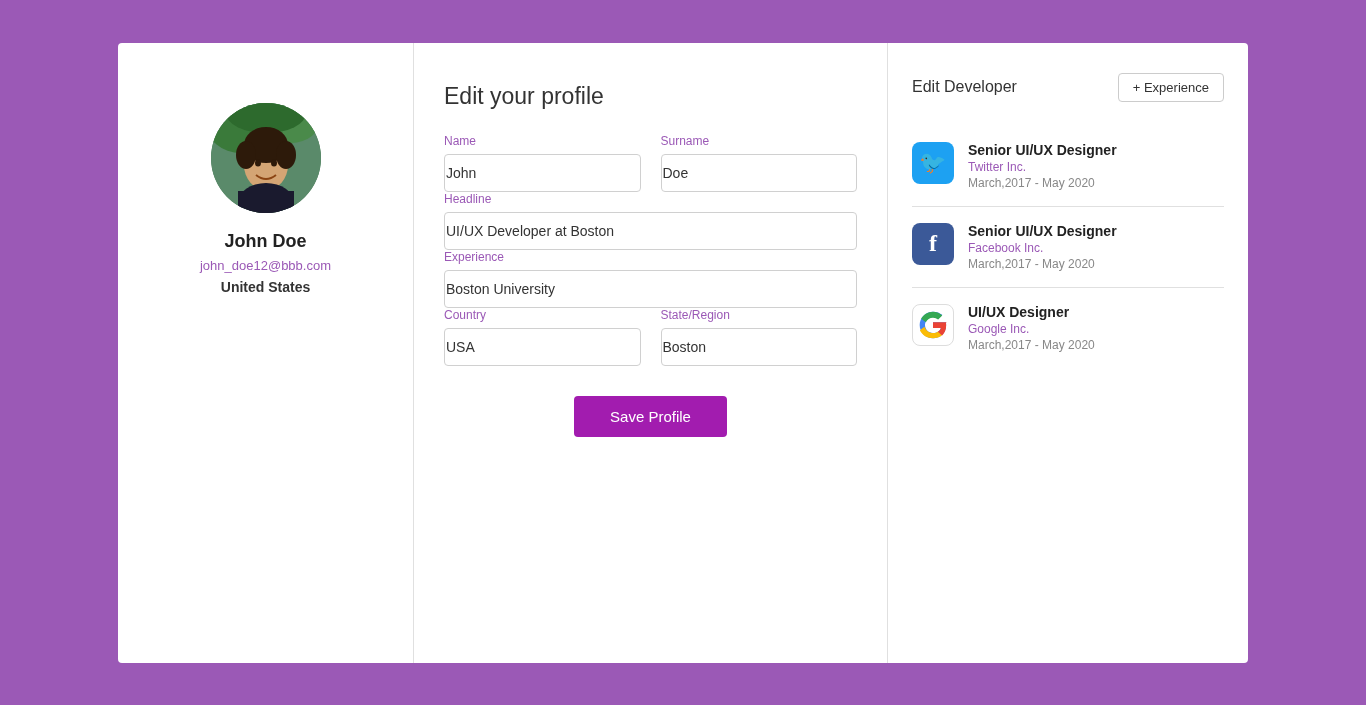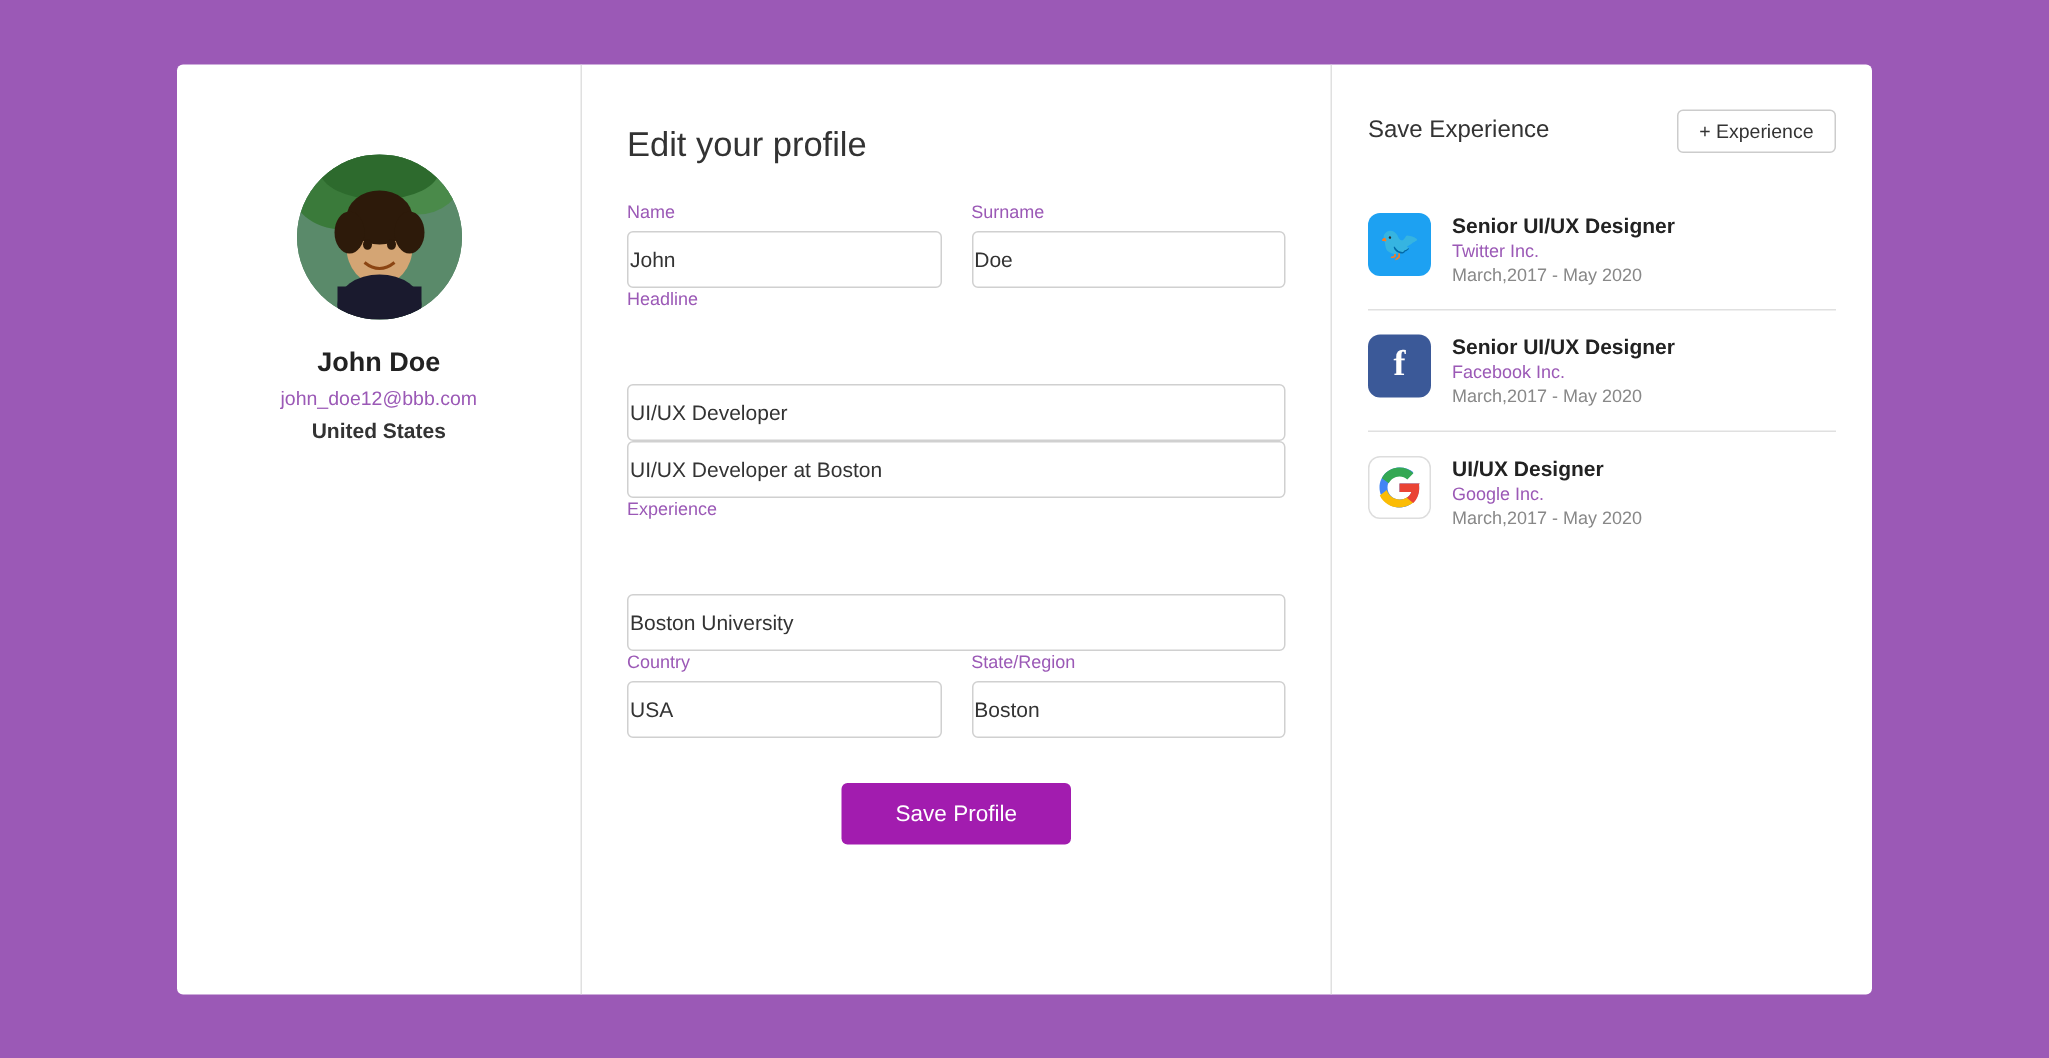--- a/index.html
+++ b/index.html
@@ -17,21 +17,21 @@
       background: #fff;
       border-radius: 4px;
       display: flex;
       width: 1130px;
       min-height: 620px;
       overflow: hidden;
     }
 
     
     .left-panel {
-      width: 270px;
+      width: 296px;
       border-right: 1px solid #e0e0e0;
       display: flex;
       flex-direction: column;
       align-items: center;
       padding: 60px 20px 40px;
     }
 
     .avatar-wrapper {
       width: 110px;
       height: 110px;
@@ -86,21 +86,20 @@
     }
 
     .form-group {
       display: flex;
       flex-direction: column;
       flex: 1;
     }
 
     .form-group.full {
       flex: 1 1 100%;
-      gap: 44px;
     }
 
     .form-label {
       font-size: 12px;
       color: #9b59b6;
       margin-bottom: 6px;
     }
 
     .form-input {
       border: 1px solid #d0d0d0;
@@ -258,21 +257,20 @@
       </div>
       <div class="form-group">
         <label class="form-label">Surname</label>
         <input class="form-input" type="text" value="Doe" style="">
       </div>
     </div>
 
     <div class="form-row">
       <div class="form-group full">
         <label class="form-label">Headline</label>
-        <input class="form-input" type="text" value="UI/UX Developer" style="">
       </div>
     </div>
 
     <div class="form-row">
       <div class="form-group full">
         <input class="form-input" type="text" value="UI/UX Developer at Boston" style="">
       </div>
     </div>
 
     <div class="form-row">
@@ -291,21 +289,21 @@
         <label class="form-label">State/Region</label>
         <input class="form-input" type="text" value="Boston" style="">
       </div>
     </div>
 
     <button class="save-btn">Save Profile</button>
   </div>
 
   <div class="right-panel">
     <div class="right-header">
-      <span class="right-header-title">Save Experience</span>
+      <span class="right-header-title">Edit Developer</span>
       <button class="add-experience-btn">+ Experience</button>
     </div>
 
     <div class="experience-item">
       <div class="exp-logo twitter">
         <span style="color:white; font-size:22px;">🐦</span>
       </div>
       <div class="exp-details">
         <div class="exp-job-title">Senior UI/UX Designer</div>
         <div class="exp-company">Twitter Inc.</div>

